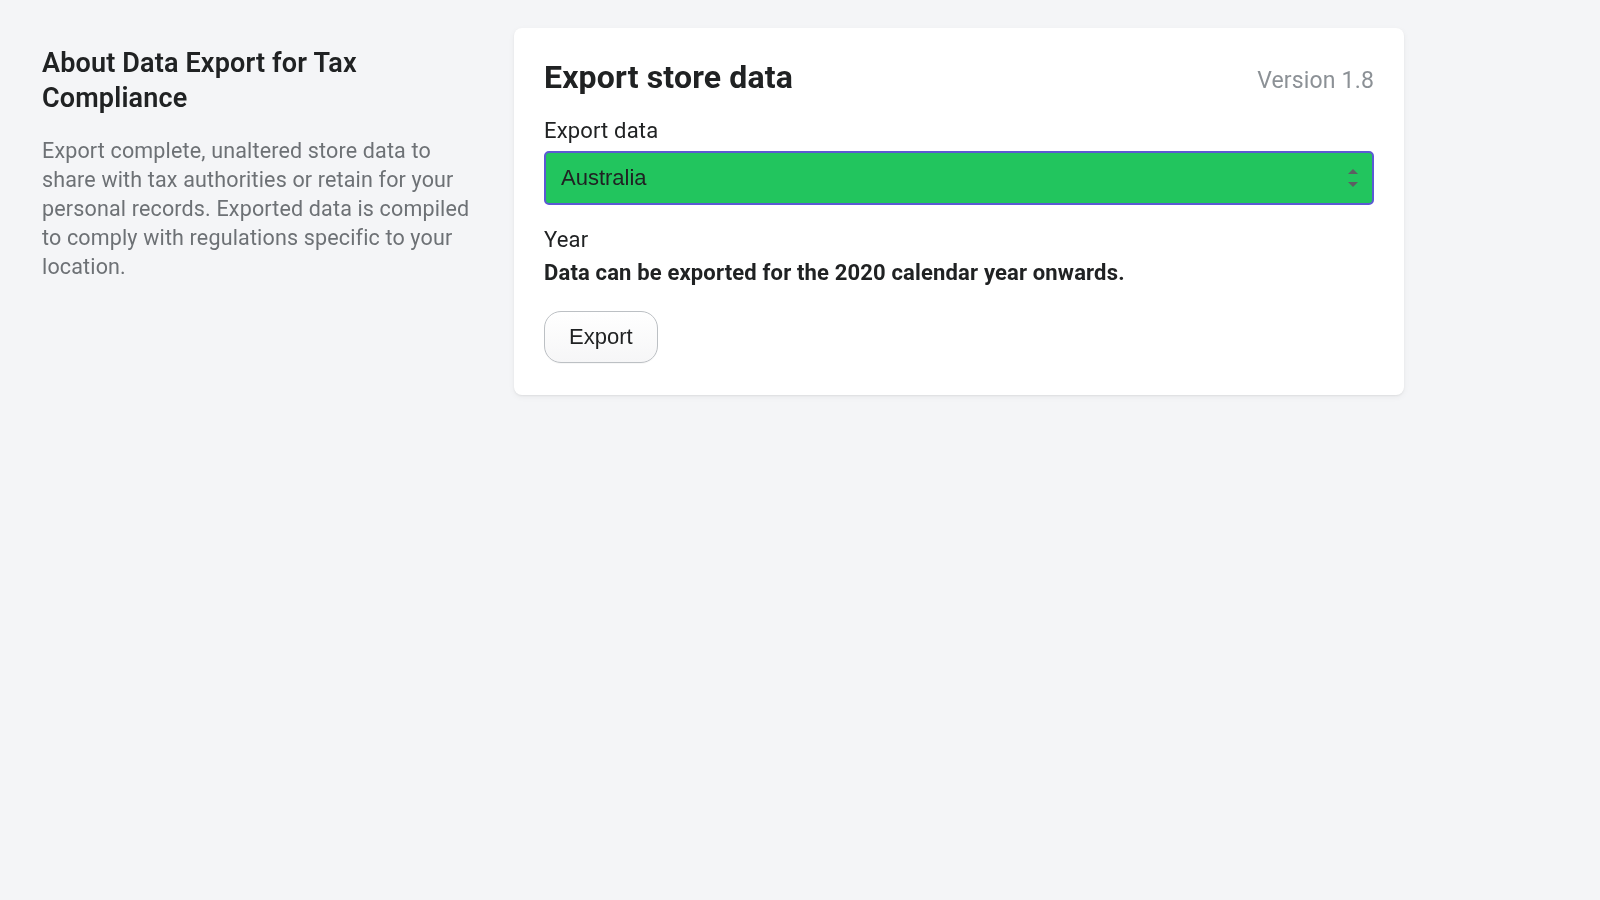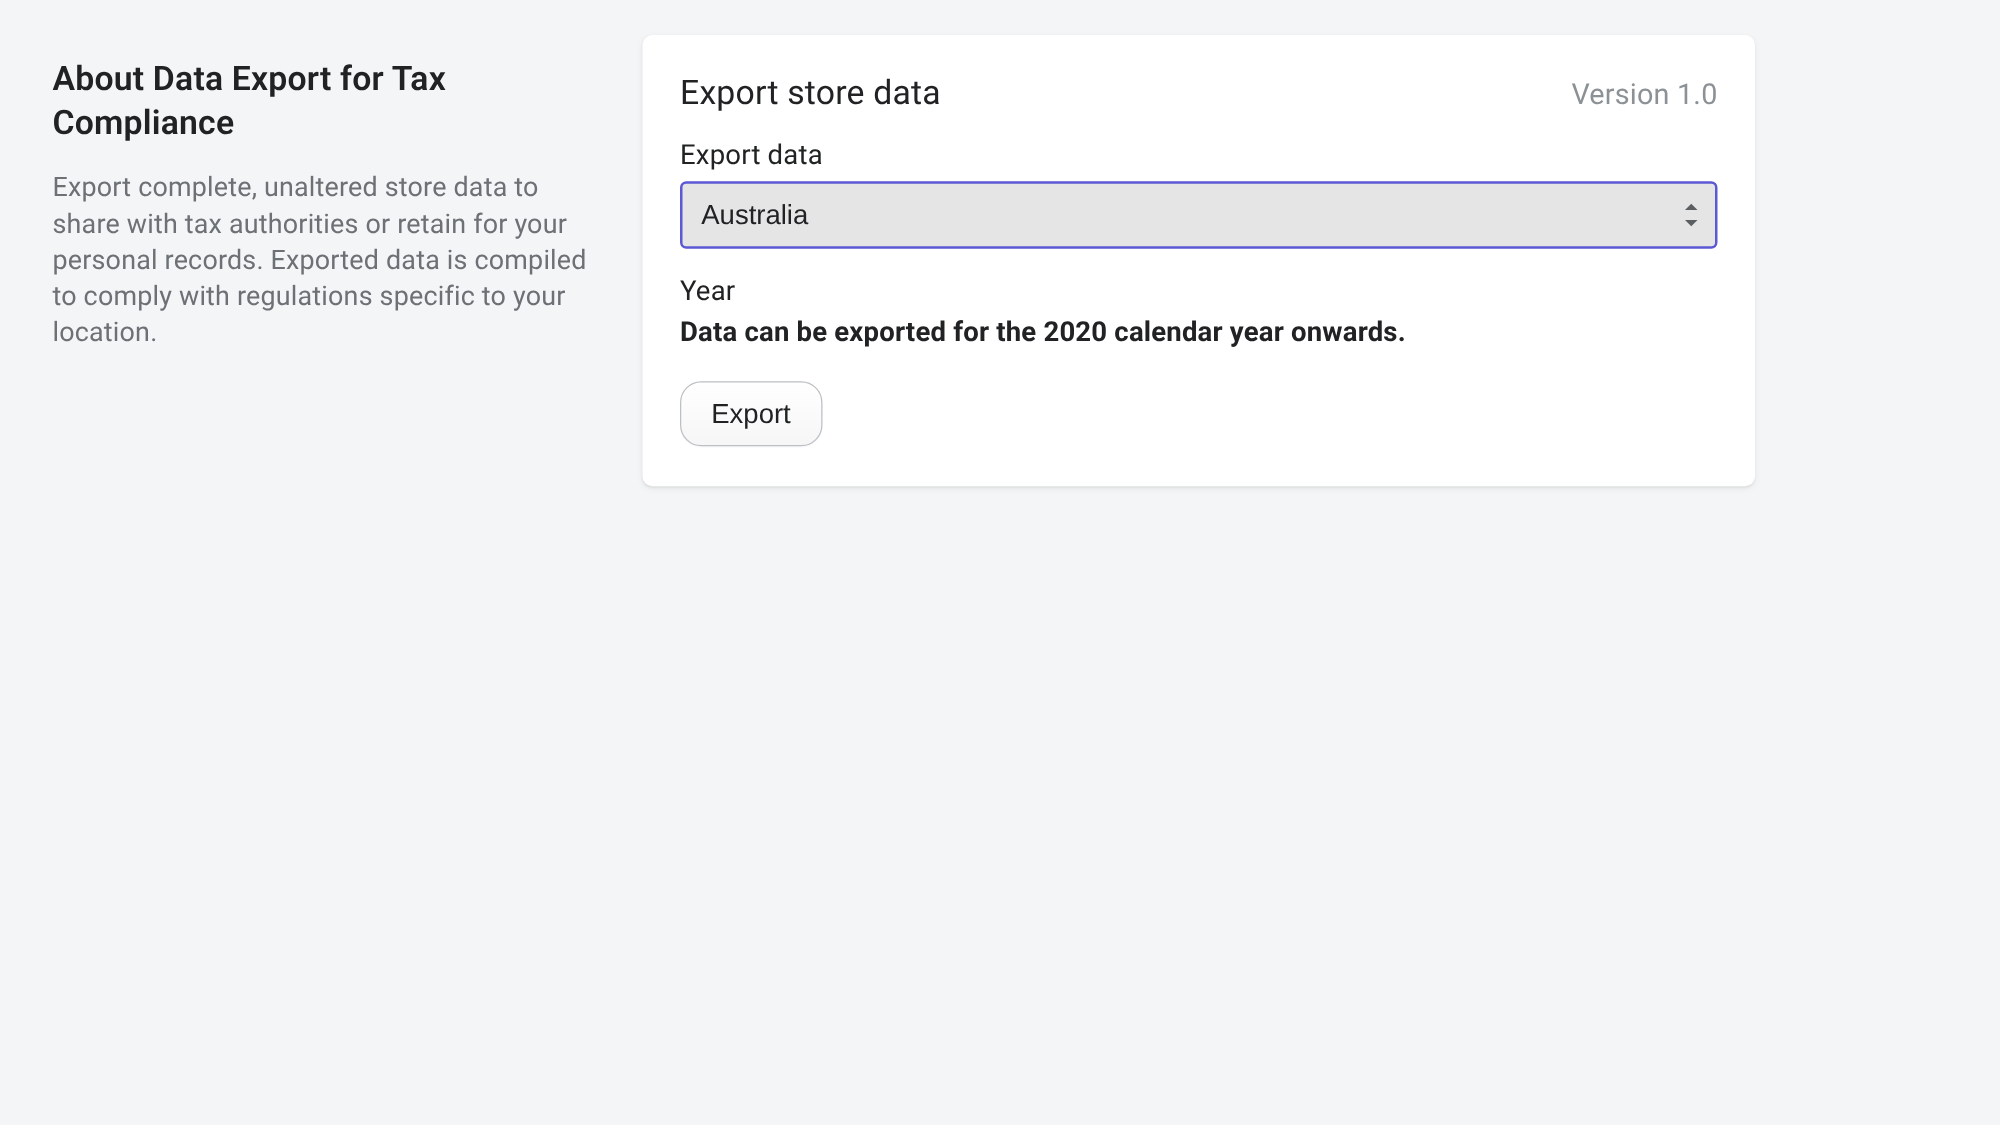--- a/index.html
+++ b/index.html
@@ -48,22 +48,22 @@
       padding: 30px 30px 32px 30px;
       width: 890px;
     }
     .card-header {
       display: flex;
       justify-content: space-between;
       align-items: baseline;
       margin-bottom: 22px;
     }
     .card-header h1 {
-      font-size: 27px;
-      font-weight: 400;
+      font-size: 32px;
+      font-weight: 700;
       color: #202223;
     }
     .version {
       font-size: 23px;
       color: #8c9196;
     }
     .descr {
       font-size: 22px;
       color: #202223;
       margin-bottom: 22px;
@@ -88,21 +88,21 @@
       color: #202223;
       padding: 0 44px 0 16px;
       appearance: none;
       -webkit-appearance: none;
       cursor: pointer;
       text-align: left;
     }
     .select-wrapper.focused .select {
       border: 2px solid #5c59d4;
       padding: 0 43px 0 15px;
-      background: #e5e5e5;
+      background: #22c55e;
     }
     .select-arrows {
       position: absolute;
       right: 14px;
       top: 50%;
       transform: translateY(-50%);
       width: 14px;
       height: 20px;
       pointer-events: none;
     }
@@ -151,21 +151,21 @@
 <div class="layout">
   <aside class="sidebar">
     <h2>About Data Export for Tax Compliance</h2>
     <p>Export complete, unaltered store data to share with tax authorities or retain for your personal records. Exported data is compiled to comply with regulations specific to your location.</p>
   </aside>
 
   <main class="main">
     <section class="card">
       <div class="card-header">
         <h1>Export store data</h1>
-        <span class="version">Version 1.0</span>
+        <span class="version">Version 1.8</span>
       </div>
 
 
       <label class="field-label">Export data</label>
       <div class="select-wrapper focused">
         <button type="button" class="select">Australia</button>
         <span class="select-arrows"></span>
       </div>
 
       <label class="field-label">Year</label>

